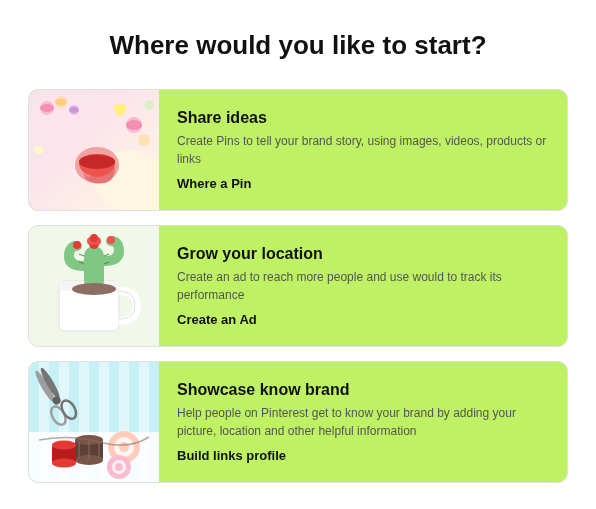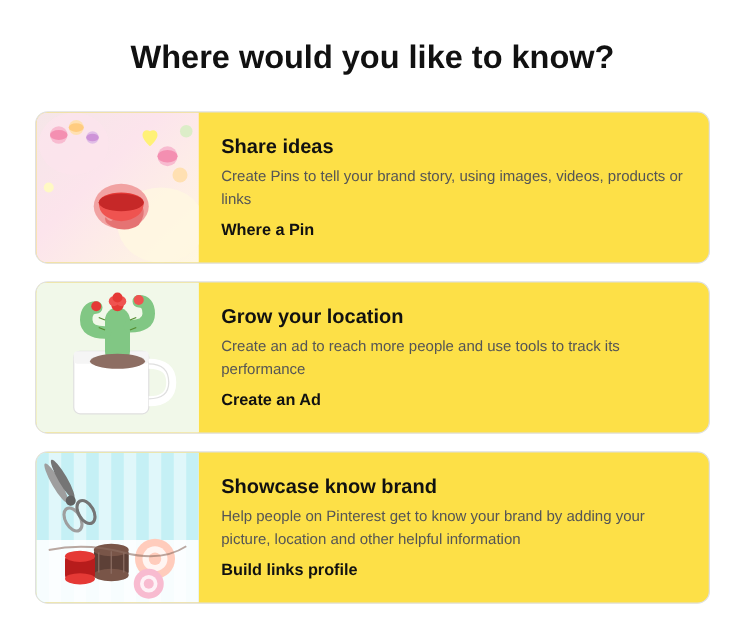--- a/index.html
+++ b/index.html
@@ -36,21 +36,21 @@
     }
 
     .option-card {
       display: flex;
       flex-direction: row;
       border: 1.5px solid #e0e0e0;
       border-radius: 10px;
       overflow: hidden;
       cursor: pointer;
       transition: box-shadow 0.15s;
-      background: #fde047;
+      background: #bef264;
     }
 
     .option-image {
       width: 130px;
       min-width: 130px;
       height: 120px;
       overflow: hidden;
       flex-shrink: 0;
     }
 
@@ -117,21 +117,21 @@
 
     
     svg.illus {
       width: 100%;
       height: 100%;
     }
   </style>
 </head>
 <body>
 
-<h1 class="page-title">Where would you like to know?</h1>
+<h1 class="page-title">Where would you like to start?</h1>
 
 <div class="options-container">
 
   <div class="option-card">
     <div class="option-image image-share-ideas">
       <svg class="illus" viewBox="0 0 130 120" xmlns="http://www.w3.org/2000/svg">
 
         <ellipse cx="30" cy="25" rx="28" ry="25" fill="#fce4ec" opacity="0.7"></ellipse>
         <ellipse cx="100" cy="90" rx="35" ry="30" fill="#fff8e1" opacity="0.8"></ellipse>
 
@@ -200,21 +200,21 @@
         <line x1="55" y1="30" x2="50" y2="28" stroke="#558b2f" stroke-width="1"></line>
         <line x1="55" y1="38" x2="50" y2="36" stroke="#558b2f" stroke-width="1"></line>
         <line x1="75" y1="30" x2="80" y2="28" stroke="#558b2f" stroke-width="1"></line>
         <line x1="75" y1="38" x2="80" y2="36" stroke="#558b2f" stroke-width="1"></line>
 
         <ellipse cx="65" cy="63" rx="22" ry="6" fill="#8d6e63"></ellipse>
       </svg>
     </div>
     <div class="option-content">
       <div class="option-title">Grow your location</div>
-      <div class="option-description">Create an ad to reach more people and use tools to track its performance</div>
+      <div class="option-description">Create an ad to reach more people and use would to track its performance</div>
       <a class="option-cta" href="#">Create an Ad</a>
     </div>
   </div>
 
   <div class="option-card">
     <div class="option-image image-showcase-brand">
       <svg class="illus" viewBox="0 0 130 120" xmlns="http://www.w3.org/2000/svg">
 
         <rect x="0" y="0" width="130" height="120" fill="#e0f7fa"></rect>
 

